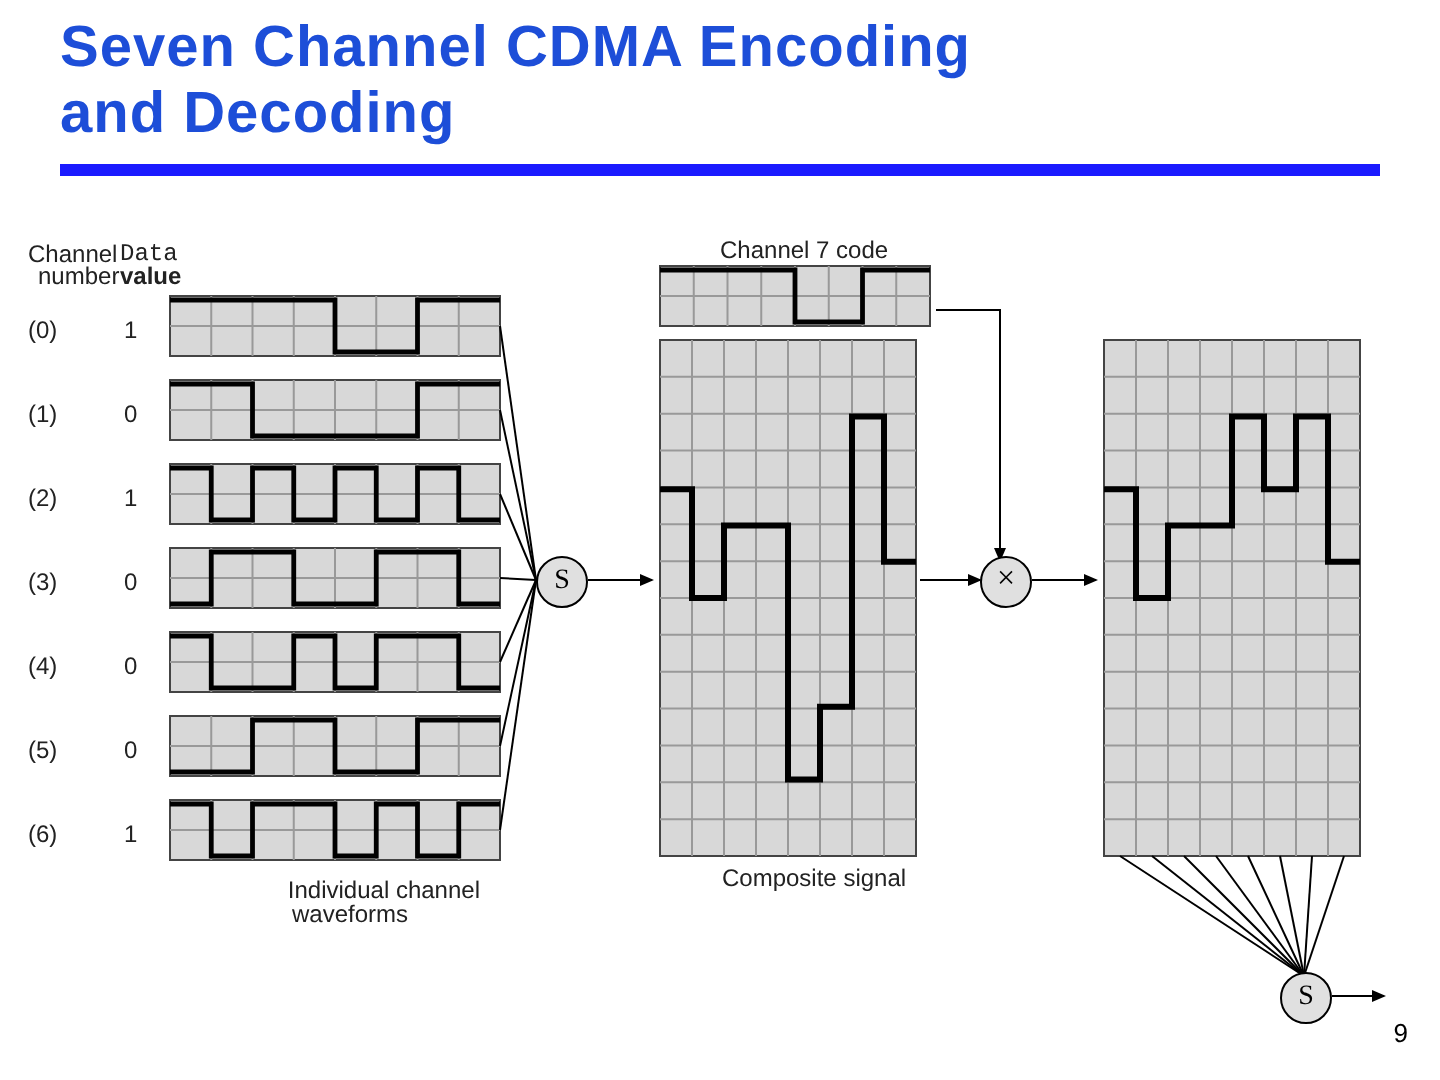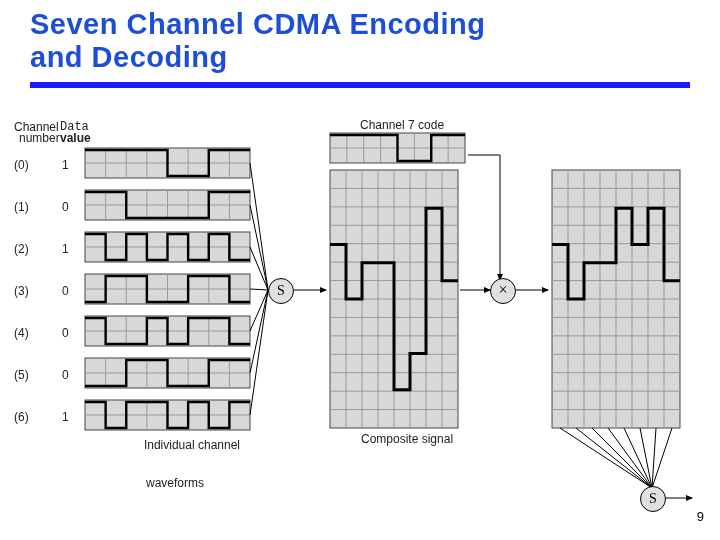--- a/index.html
+++ b/index.html
@@ -213,21 +213,21 @@
     <line x1="552" y1="317.42857142857144" x2="680" y2="317.42857142857144" class="" stroke="#999" stroke-width="1"></line>
     <line x1="552" y1="335.8571428571429" x2="680" y2="335.8571428571429" class="" stroke="#999" stroke-width="1"></line>
     <line x1="552" y1="354.2857142857143" x2="680" y2="354.2857142857143" class="" stroke="#999" stroke-width="1"></line>
     <line x1="552" y1="372.7142857142857" x2="680" y2="372.7142857142857" class="" stroke="#999" stroke-width="1"></line>
     <line x1="552" y1="391.1428571428571" x2="680" y2="391.1428571428571" class="" stroke="#999" stroke-width="1"></line>
     <line x1="552" y1="409.57142857142856" x2="680" y2="409.57142857142856" class="" stroke="#999" stroke-width="1"></line>
     <path d="M 552 244.57142857142856 L 568 244.57142857142856 L 568 299 L 584 299 L 584 262.7142857142857 L 600 262.7142857142857 L 600 262.7142857142857 L 616 262.7142857142857 L 616 208.28571428571428 L 632 208.28571428571428 L 632 244.57142857142856 L 648 244.57142857142856 L 648 208.28571428571428 L 664 208.28571428571428 L 664 280.85714285714283 L 680 280.85714285714283" class="wave-path-thick"></path>
   </svg>
 
 <div class="small-label" style="left:110px; top:438px; text-align:right; width:130px;">Individual channel</div>
-<div class="small-label" style="left:110px; top:476px; text-align:center; width:130px;">waveforms</div>
+<div class="small-label" style="left:110px; top:450px; text-align:center; width:130px;">waveforms</div>
 
 <div class="op-circle" style="left:268px; top:278px;">
   <span>S</span>
 </div>
 
 <svg width="720" height="540" style="position:absolute;left:0;top:0;pointer-events:none;">
   <g id="fanout-lines">
       <line x1="250" y1="163" x2="268" y2="290" stroke="#000" stroke-width="1"></line>
       <line x1="250" y1="205" x2="268" y2="290" stroke="#000" stroke-width="1"></line>
       <line x1="250" y1="247" x2="268" y2="290" stroke="#000" stroke-width="1"></line>

